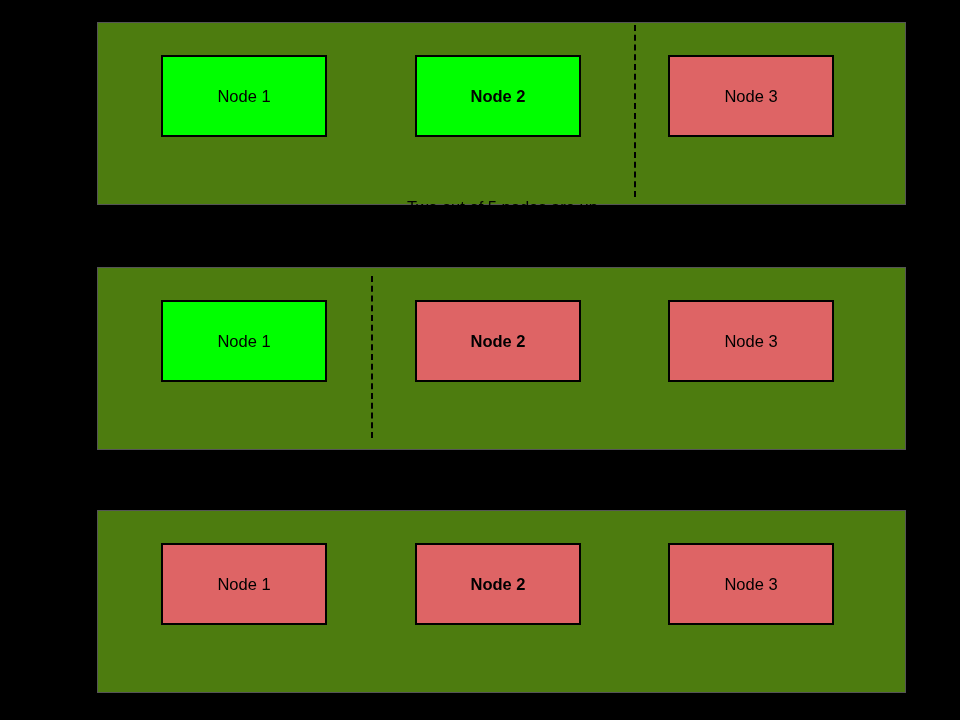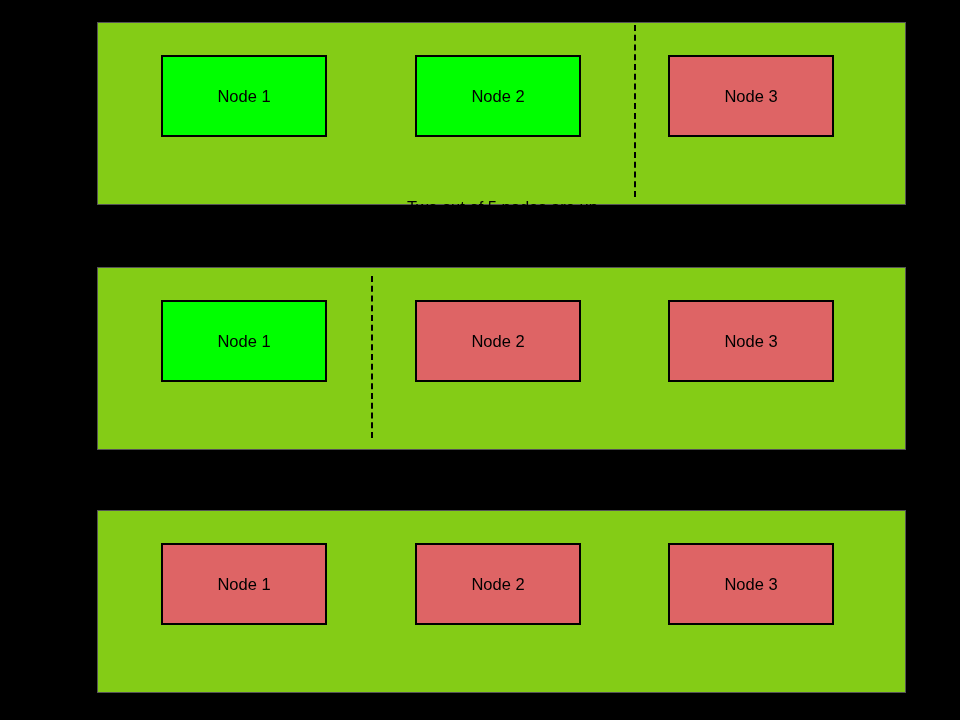--- a/index.html
+++ b/index.html
@@ -21,21 +21,21 @@
     top: 0;
     width: 960px;
     height: 720px;
     background: #000000;
   }
 
   .panel {
     position: absolute;
     left: 97px;
     width: 809px;
-    background: #84cc16;
+    background: #4d7c0f;
     border: 1px solid #555555;
     box-sizing: border-box;
   }
   .panel-1 { top: 22px;  height: 183px; }
   .panel-2 { top: 267px; height: 183px; }
   .panel-3 { top: 510px; height: 183px; }
 
   .node {
     position: absolute;
     width: 166px;
@@ -47,21 +47,21 @@
     justify-content: center;
     font-size: 16.5px;
     color: #000000;
     line-height: 1;
   }
   .node.up   { background: #00ff00; }
   .node.down { background: #de6465; justify-content: center; }
 
   
   .col-1 { left: 63px;  }
-  .col-2 { left: 317px; }
+  .col-2 { left: 317px; font-weight: bold; }
   .col-3 { left: 570px; }
 
   .row-top { top: 32px; }
 
   .divider {
     position: absolute;
     width: 0;
     border-left: 2px dashed #000000;
   }
 

